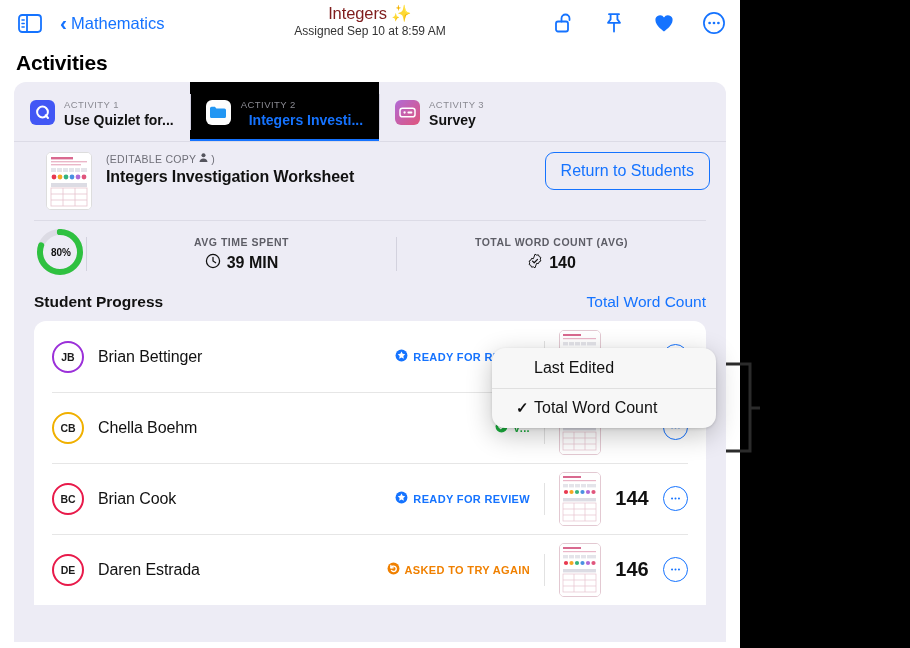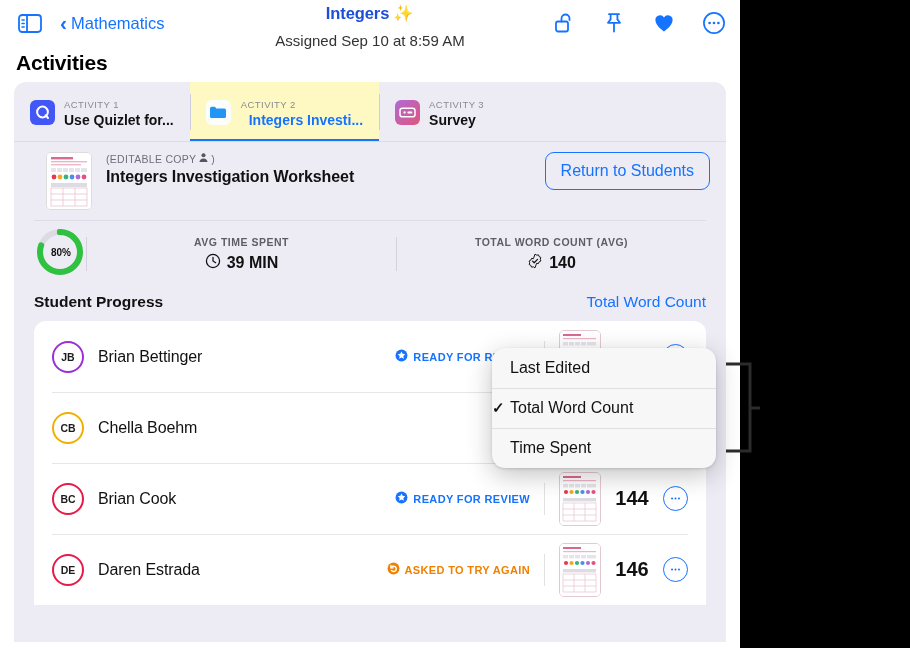--- a/index.html
+++ b/index.html
@@ -32,24 +32,24 @@
     display: flex; align-items: center; gap: 4px;
     color: #1573ff; font-size: 16.5px; cursor: pointer; white-space: nowrap;
   }
   .back-chev { font-size: 21px; font-weight: 600; line-height: 1; margin-top: -2px; }
 
   .nav-center {
     position: absolute; left: 50%; transform: translateX(-50%);
     top: 4px; text-align: center; width: 330px;
   }
   .nav-title {
-    font-size: 16.5px; font-weight: 700; color: #1d4ed8;
+    font-size: 16.5px; font-weight: 400; color: #7f1d1d;
     letter-spacing: -0.1px;
   }
-  .nav-sub { font-size: 15px; color: #333; margin-top: 9px; }
+  .nav-sub { font-size: 12px; color: #333; margin-top: 1px; }
 
   .nav-right {
     position: absolute; right: 14px; top: 0; height: 46px;
     display: flex; align-items: center; gap: 26px;
   }
   .nav-icon { width: 24px; height: 24px; cursor: pointer; display:block; }
 
   
   .page-heading {
     font-size: 21px; font-weight: 700; color: #000;
@@ -68,21 +68,21 @@
 
   
   .tabstrip { display: flex; height: 60px; position: relative; }
   .tab {
     display: flex; align-items: center; gap: 9px;
     padding: 0 16px;
     position: relative; cursor: pointer;
     min-width: 0;
     justify-content: space-between;
   }
-  .tab.active { background: #fef9c3; gap: 10px; }
+  .tab.active { background: #000000; gap: 10px; }
   .tab + .tab::before {
     content: ""; position: absolute; left: 0; top: 12px; bottom: 12px;
     width: 1px; background: #cfcede;
   }
   .tab-underline {
     position: absolute; left: 0; right: 0; bottom: 0; height: 3px;
     background: #1573ff;
   }
   .tab-icon { width: 25px; height: 25px; flex: none; border-radius: 6px; }
   .tab-txt { min-width: 0; }
@@ -202,21 +202,21 @@
   
   .popover {
     position: absolute; left: 492px; top: 348px;
     width: 224px; background: #f7f7f7;
     border-radius: 13px;
     box-shadow: 0 7px 26px rgba(0,0,0,0.24), 0 1px 3px rgba(0,0,0,0.14);
     overflow: hidden; z-index: 40;
   }
   .pop-item {
     height: 40px; display: flex; align-items: center;
-    font-size: 16px; color: #111; padding-left: 0; cursor: pointer;
+    font-size: 16px; color: #111; padding-left: 24px; cursor: pointer;
     position: relative;
   }
   .pop-item + .pop-item::before {
     content: ""; position: absolute; left: 0; right: 0; top: 0;
     height: 1px; background: #e0e0e0;
   }
   .pop-check {
     width: 18px; font-size: 15px; color: #111; flex: none;
     font-weight: 600;
   }
@@ -641,24 +641,20 @@
 
     <div class="popover">
       <div class="pop-item">
         <span class="pop-check"></span>
         <span>Last Edited</span>
       </div>
       <div class="pop-item">
         <span class="pop-check">✓</span>
         <span>Total Word Count</span>
       </div>
-      <div class="pop-item">
-        <span class="pop-check"></span>
-        <span>Time Spent</span>
-      </div>
     </div>
 
   </div>
 
   <span class="bracket">
     <svg width="40" height="95" viewBox="0 0 40 95">
       <path d="M0 4 H24 V48 H34 M24 48 V91 H0" fill="none" stroke="#2b2b2b" stroke-width="3"></path>
     </svg>
   </span>
 </div>

